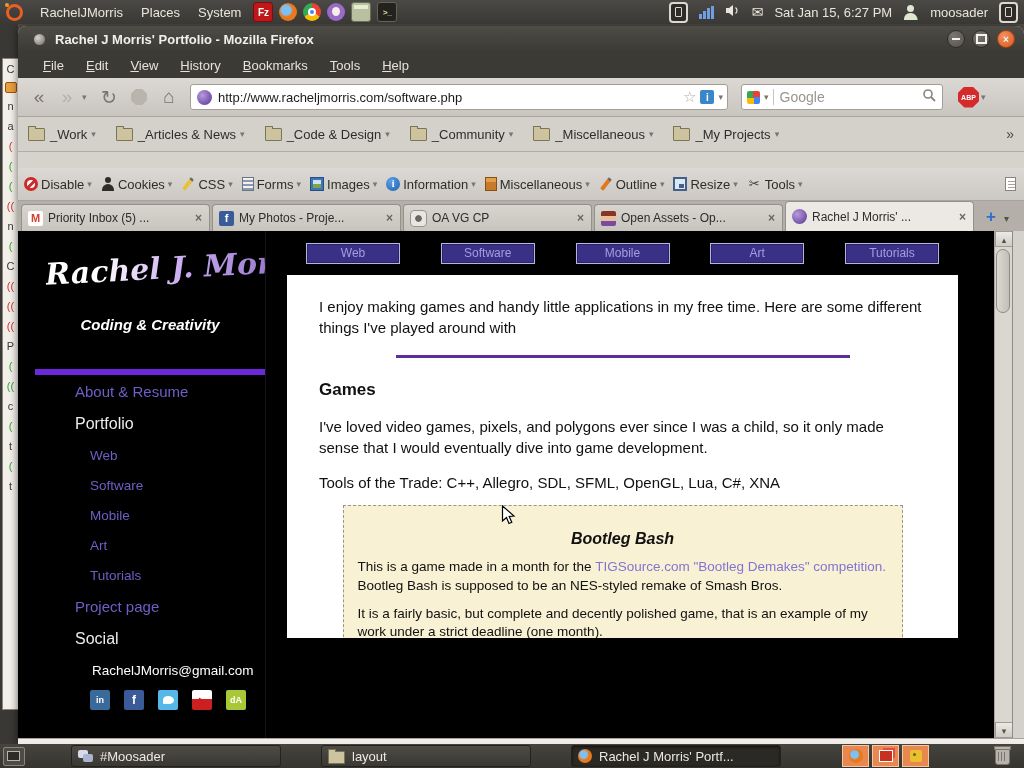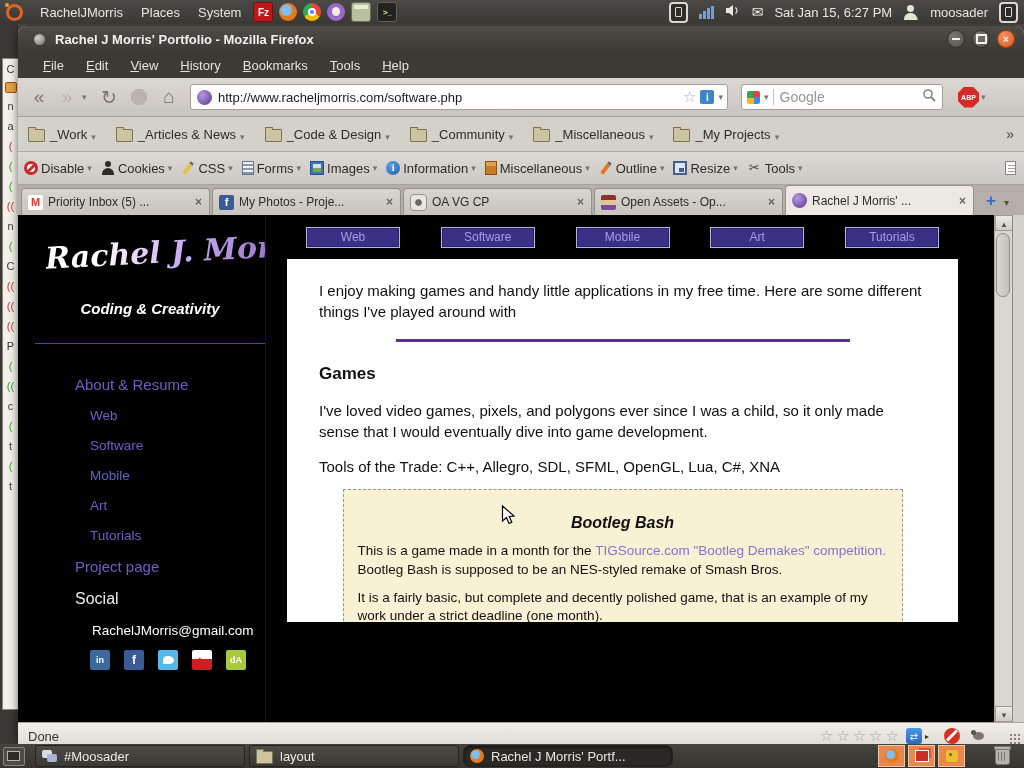--- a/index.html
+++ b/index.html
@@ -71,28 +71,28 @@
   .caret{font-size:9px;color:#7a756d;}
   .searchbox{display:flex;align-items:center;width:190px;height:24px;background:#fff;border:1px solid #a49e96;border-radius:3px;margin:0 5px;padding:0 5px;}
   .g-ico{width:13px;height:13px;border-radius:2px;background:conic-gradient(#ea4335 0 25%,#4285f4 25% 50%,#fbbc05 50% 75%,#34a853 75%);margin-right:4px;flex:none;}
   .s-sep{width:1px;height:16px;background:#c9c4be;margin:0 6px 0 4px;}
   .s-text{flex:1;color:#9a958c;font-size:14px;}
   .abp{width:21px;height:21px;background:#d42a2a;color:#fff;font-weight:bold;font-size:7px;line-height:21px;text-align:center;
     clip-path:polygon(30% 0,70% 0,100% 30%,100% 70%,70% 100%,30% 100%,0 70%,0 30%);margin-left:8px;flex:none;}
   
   .bmbar{height:34px;background:#d4d0ca;border-bottom:1px solid #b2ada6;display:flex;align-items:center;
     font-size:13px;color:#2e2d29;padding:0 10px;}
-  .bm-item{display:flex;align-items:flex-end;margin-right:20px;}
+  .bm-item{display:flex;align-items:center;margin-right:20px;}
   .folder{width:15px;height:11px;background:#cdc49f;border:1px solid #7a7458;border-radius:1px;position:relative;margin-right:5px;flex:none;}
   .folder::before{content:"";position:absolute;left:-1px;top:-3px;width:6px;height:2px;background:#cdc49f;border:1px solid #7a7458;border-bottom:none;}
   .bm-item .caret{margin-left:4px;}
   .bm-overflow{margin-left:auto;color:#4a4742;font-size:14px;}
   
   .devbar{height:32px;background:linear-gradient(#dcd8d3,#ccc8c2);border-bottom:1px solid #a8a39c;
-    display:flex;align-items:center;font-size:13px;color:#2e2d29;padding:0 6px;}
+    display:flex;align-items:center;font-size:13px;color:#2e2d29;padding:0 6px;margin-top:16px;}
   .dev-item{display:flex;align-items:center;margin-right:9px;}
   .dev-item .caret{margin-left:3px;}
   .di{width:14px;height:14px;margin-right:3px;position:relative;flex:none;box-sizing:border-box;}
   .di-disable{border-radius:50%;background:#fff;border:3px solid #cc2a2a;}
   .di-disable::after{content:"";position:absolute;left:-2px;top:3px;width:12px;height:3px;background:#cc2a2a;transform:rotate(-45deg);}
   .di-cookies::before{content:"";position:absolute;left:4px;top:0;width:6px;height:6px;border-radius:50%;background:#2e2b28;}
   .di-cookies::after{content:"";position:absolute;left:1px;bottom:0;width:12px;height:7px;border-radius:6px 6px 0 0;background:#2e2b28;}
   .di-pencil{background:linear-gradient(180deg,#6a6a6a 0 18%,#e8c040 18%);width:4px;height:14px;transform:rotate(38deg);border-radius:1px;margin:0 8px 0 5px;}
   .di-pencil.orange{background:linear-gradient(180deg,#6a6a6a 0 18%,#e07820 18%);}
   .di-forms{background:repeating-linear-gradient(#f4f2ee 0 2px,#8a98b0 2px 4px);border:1px solid #6a7588;width:12px;}
@@ -123,21 +123,21 @@
   .fv-rm{border-radius:50%;background:radial-gradient(circle at 35% 35%,#b89ae0,#53348c);}
   .newtab{color:#2a6fd0;font-size:17px;font-weight:bold;margin:0 8px 4px 10px;}
   .tabcaret{color:#55524c;font-size:10px;margin-bottom:7px;}
   
   .viewport{position:relative;height:507px;background:#000;overflow:hidden;}
   .sidebar{position:absolute;left:17px;top:0;width:230px;height:507px;border-right:1px solid #151515;}
   .logo{margin:20px 0 0 10px;font-family:"DejaVu Serif",serif;font-style:italic;font-weight:bold;font-size:30px;
     white-space:nowrap;transform:rotate(-3deg);background:linear-gradient(100deg,#ffffff 25%,#cdb0f2 60%,#9a7ad0);
     -webkit-background-clip:text;background-clip:text;color:transparent;}
   .tagline{margin-top:30px;text-align:center;color:#fff;font-weight:bold;font-style:italic;font-size:15px;}
-  .side-list{margin-top:26px;border-top:1px solid #6d28d9;padding-top:32px;}
+  .side-list{margin-top:36px;border-top:6px solid #6d28d9;padding-top:8px;}
   .side-link{margin:0 0 15px 40px;font-size:15px;color:#6e5fc6;}
   .side-head{margin:0 0 15px 40px;font-size:16px;color:#ececec;}
   .side-sub{margin:0 0 15px 55px;font-size:13.5px;color:#6e5fc6;}
   .side-email{margin:0 0 12px 57px;font-size:13.5px;color:#fff;}
   .social-row{display:flex;gap:14px;margin-left:55px;}
   .soc{width:20px;height:20px;border-radius:2px;display:flex;align-items:center;justify-content:center;
     color:#fff;font-weight:bold;font-size:9px;flex:none;}
   .soc-in{background:#3a6a9a;}
   .soc-fb{background:#3a5a98;font-size:12px;}
   .soc-tw{background:#55b8e8;position:relative;}
@@ -177,26 +177,26 @@
     font-size:10px;display:flex;align-items:center;justify-content:center;margin-left:4px;}
   .st-carr{font-size:8px;color:#2e2d29;margin-right:12px;}
   .st-block{width:16px;height:16px;border-radius:50%;background:#d83020;position:relative;margin-right:10px;}
   .st-block::after{content:"";position:absolute;left:1px;top:6px;width:14px;height:3px;background:#fff;transform:rotate(-45deg);}
   .st-bug{width:11px;height:8px;border-radius:50%;background:#7a766e;position:relative;}
   .st-bug::before{content:"";position:absolute;left:-2px;top:-2px;width:5px;height:5px;border-radius:50%;background:#55524c;}
   .grip{position:absolute;right:2px;bottom:3px;width:13px;height:13px;
     background:radial-gradient(#8a857c 1px,transparent 1.4px);background-size:4px 4px;}
   
   .taskbar{position:absolute;left:0;top:744px;width:1024px;height:24px;background:linear-gradient(#46443f,#36342f);
-    display:flex;align-items:center;z-index:50;}
+    display:flex;align-items:center;z-index:50;gap:36px;}
   .show-desk{width:20px;height:17px;border:1px solid #8a857c;background:#4e4b45;margin:0 10px 0 3px;position:relative;border-radius:2px;flex:none;}
   .show-desk::after{content:"";position:absolute;left:3px;top:3px;width:11px;height:8px;background:#2e2c28;border:1px solid #b8b4ac;}
   .task-btn{display:flex;align-items:center;width:196px;height:20px;margin-right:4px;padding:0 6px;border-radius:3px;
     border:1px solid #23221e;background:linear-gradient(#4e4b45,#3a3833);color:#ece8e0;font-size:13px;overflow:hidden;white-space:nowrap;}
-  .task-btn.active{background:#2b2925;box-shadow:inset 0 1px 3px rgba(0,0,0,.6);border-radius:7px;}
+  .task-btn.active{background:#2b2925;box-shadow:inset 0 1px 3px rgba(0,0,0,.6);}
   .ti{width:15px;height:13px;margin-right:7px;flex:none;position:relative;}
   .ti-chat::before{content:"";position:absolute;left:0;top:0;width:10px;height:8px;border-radius:2px;background:#d8dce8;}
   .ti-chat::after{content:"";position:absolute;left:5px;top:4px;width:10px;height:8px;border-radius:2px;background:#aab4d0;}
   .ti-folder{width:15px;height:11px;margin-top:2px;background:#cdc49f;border:1px solid #7a7458;border-radius:1px;}
   .ti-folder::before{content:"";position:absolute;left:-1px;top:-3px;width:6px;height:2px;background:#cdc49f;border:1px solid #7a7458;border-bottom:none;}
   .ti-ffx{width:14px;height:14px;border-radius:50%;background:radial-gradient(circle at 40% 40%,#7ec0f2 0 30%,#e87818 45% 80%,#f8b820);}
   .tray{margin-left:auto;display:flex;gap:3px;}
   .tray-tile{width:25px;height:20px;background:#e8884f;border:1px solid #f0c8a8;display:flex;align-items:center;justify-content:center;flex:none;}
   .tr-ffx{width:14px;height:14px;border-radius:50%;background:radial-gradient(circle at 40% 40%,#7ec0f2 0 30%,#e87818 45% 80%,#f8b820);}
   .tr-folder{width:12px;height:10px;background:#c83020;border:1px solid #fff;box-shadow:3px -3px 0 -1px #e05040;}
@@ -443,20 +443,21 @@
       <span class="tabcaret">▾</span>
     </div>
 
     <div class="viewport">
 
       <div class="sidebar">
         <div class="logo">Rachel J. Morris</div>
         <div class="tagline">Coding &amp; Creativity</div>
         <div class="side-list">
           <div class="side-link">About &amp; Resume</div>
+          <div class="side-head">Portfolio</div>
           <div class="side-sub">Web</div>
           <div class="side-sub">Software</div>
           <div class="side-sub">Mobile</div>
           <div class="side-sub">Art</div>
           <div class="side-sub">Tutorials</div>
           <div class="side-link">Project page</div>
           <div class="side-head">Social</div>
           <div class="side-email">RachelJMorris@gmail.com</div>
           <div class="social-row">
             <span class="soc soc-in">in</span>

